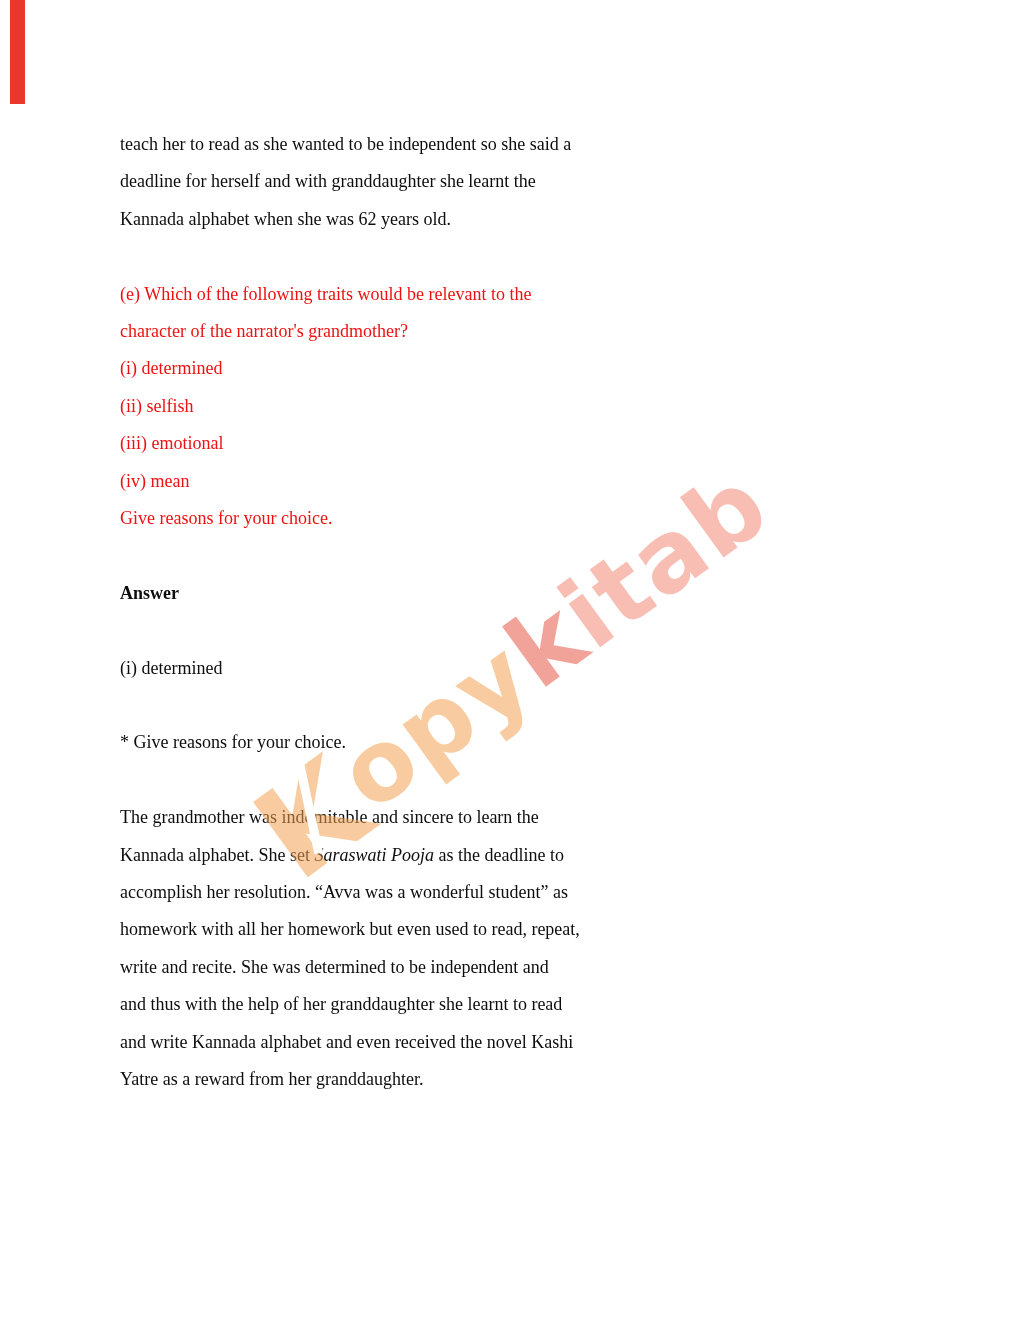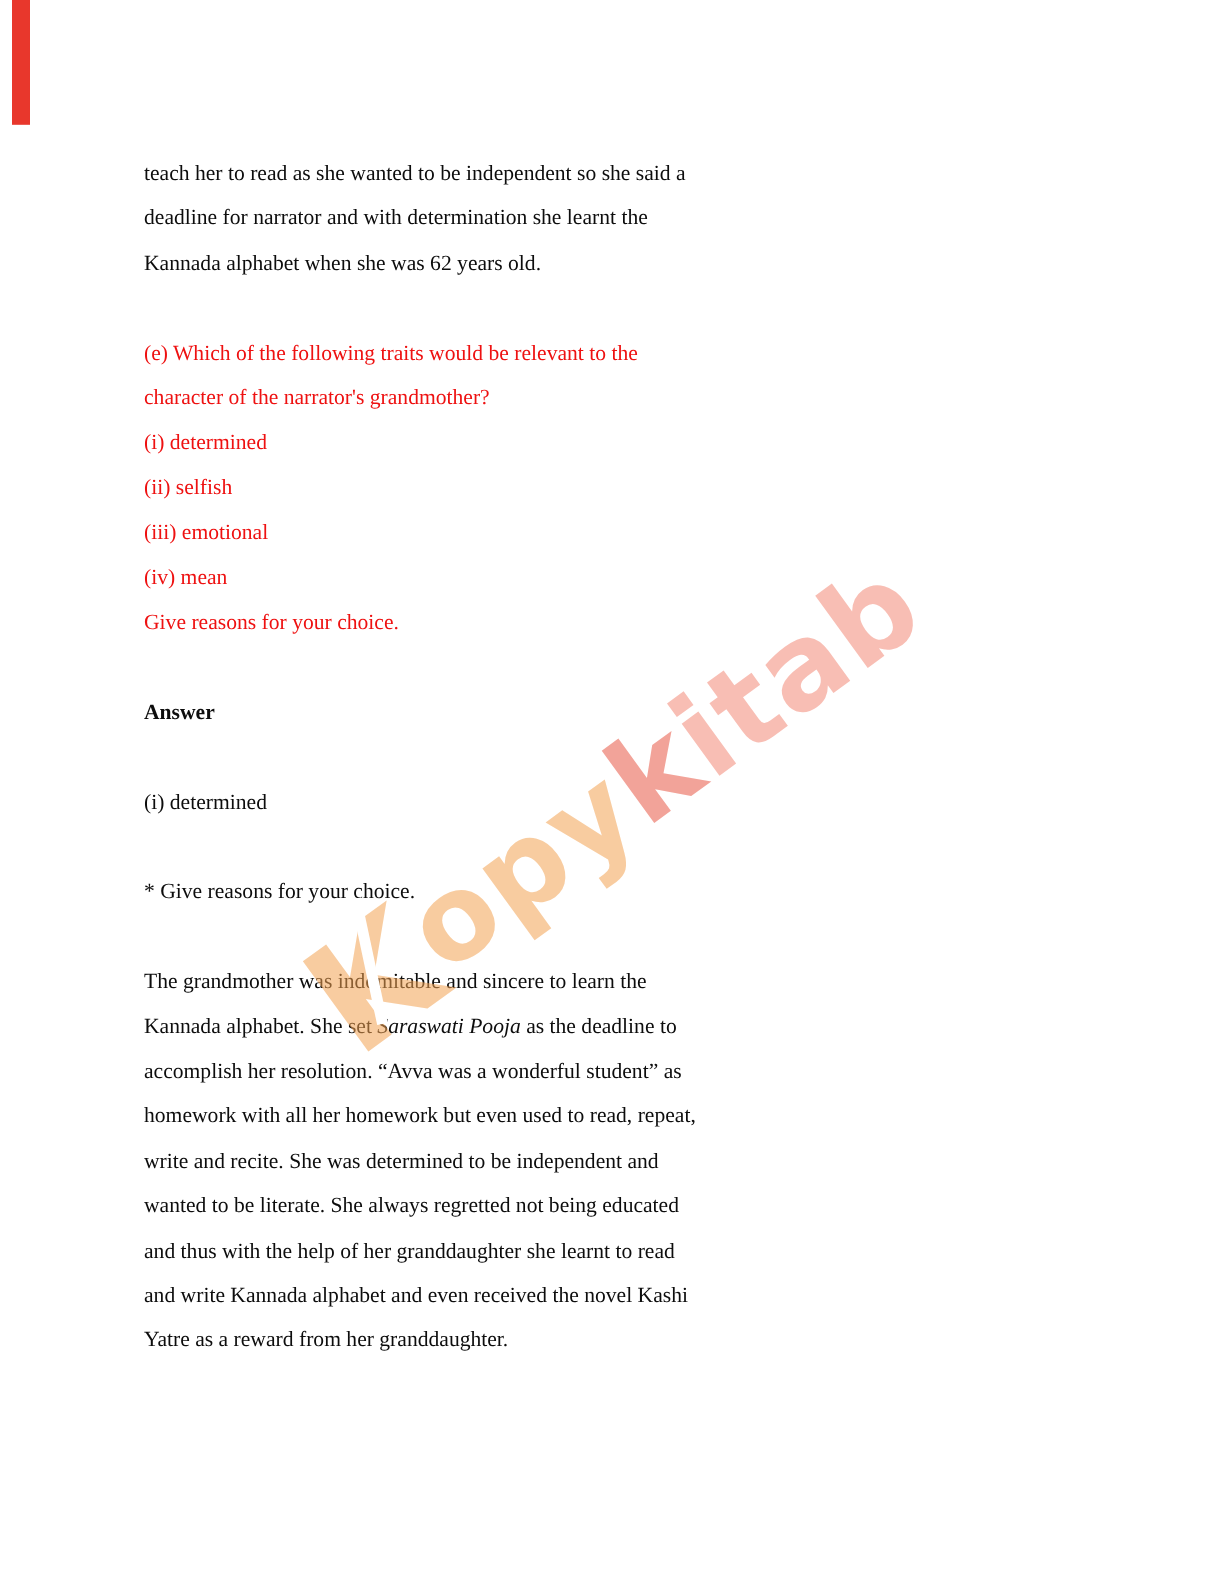--- a/index.html
+++ b/index.html
@@ -65,21 +65,21 @@
 <div id="page">
 
   <div id="red-marker" style="background: rgb(232, 55, 44);"></div>
 
   <div id="watermark"><span class="wm-letter wm-big" style="color: rgba(243, 163, 82, 0.55);">K</span><span class="wm-letter" style="color: rgba(243, 163, 82, 0.55);">o</span><span class="wm-letter" style="color: rgba(243, 163, 82, 0.55);">p</span><span class="wm-letter" style="color: rgba(243, 163, 82, 0.55);">y</span><span class="wm-letter" style="color: rgba(232, 88, 70, 0.55);">k</span><span class="wm-letter" style="color: rgba(240, 110, 88, 0.45);">i</span><span class="wm-letter" style="color: rgba(240, 110, 88, 0.45);">t</span><span class="wm-letter" style="color: rgba(240, 110, 88, 0.45);">a</span><span class="wm-letter" style="color: rgba(240, 110, 88, 0.45);">b</span></div>
 
   <div id="content">
 
     <div class="para">
         <div class="line">teach her to read as she wanted to be independent so she said a</div>
-        <div class="line">deadline for narrator and with determination she learnt the</div>
+        <div class="line">deadline for herself and with granddaughter she learnt the</div>
         <div class="line">Kannada alphabet when she was 62 years old.</div>
       </div>
 
     <div class="para red-text" style="color: rgb(238, 17, 17);">
         <div class="line">(e) Which of the following traits would be relevant to the</div>
         <div class="line">character of the narrator's grandmother?</div>
         <div class="line">(i) determined</div>
         <div class="line">(ii) selfish</div>
         <div class="line">(iii) emotional</div>
         <div class="line">(iv) mean</div>
@@ -91,20 +91,19 @@
     <div class="para">(i) determined</div>
 
     <div class="para">* Give reasons for your choice.</div>
 
     <div class="para">
         <div class="line">The grandmother was indomitable and sincere to learn the</div>
         <div class="line"><span>Kannada alphabet. She set </span><span class="italic">Saraswati Pooja</span><span> as the deadline to</span></div>
         <div class="line">accomplish her resolution. “Avva was a wonderful student” as</div>
         <div class="line">homework with all her homework but even used to read, repeat,</div>
         <div class="line">write and recite. She was determined to be independent and</div>
-        <div class="line">wanted to be literate. She always regretted not being educated</div>
         <div class="line">and thus with the help of her granddaughter she learnt to read</div>
         <div class="line">and write Kannada alphabet and even received the novel Kashi</div>
         <div class="line">Yatre as a reward from her granddaughter.</div>
       </div>
 
   </div>
 </div>
 
 </body></html>

